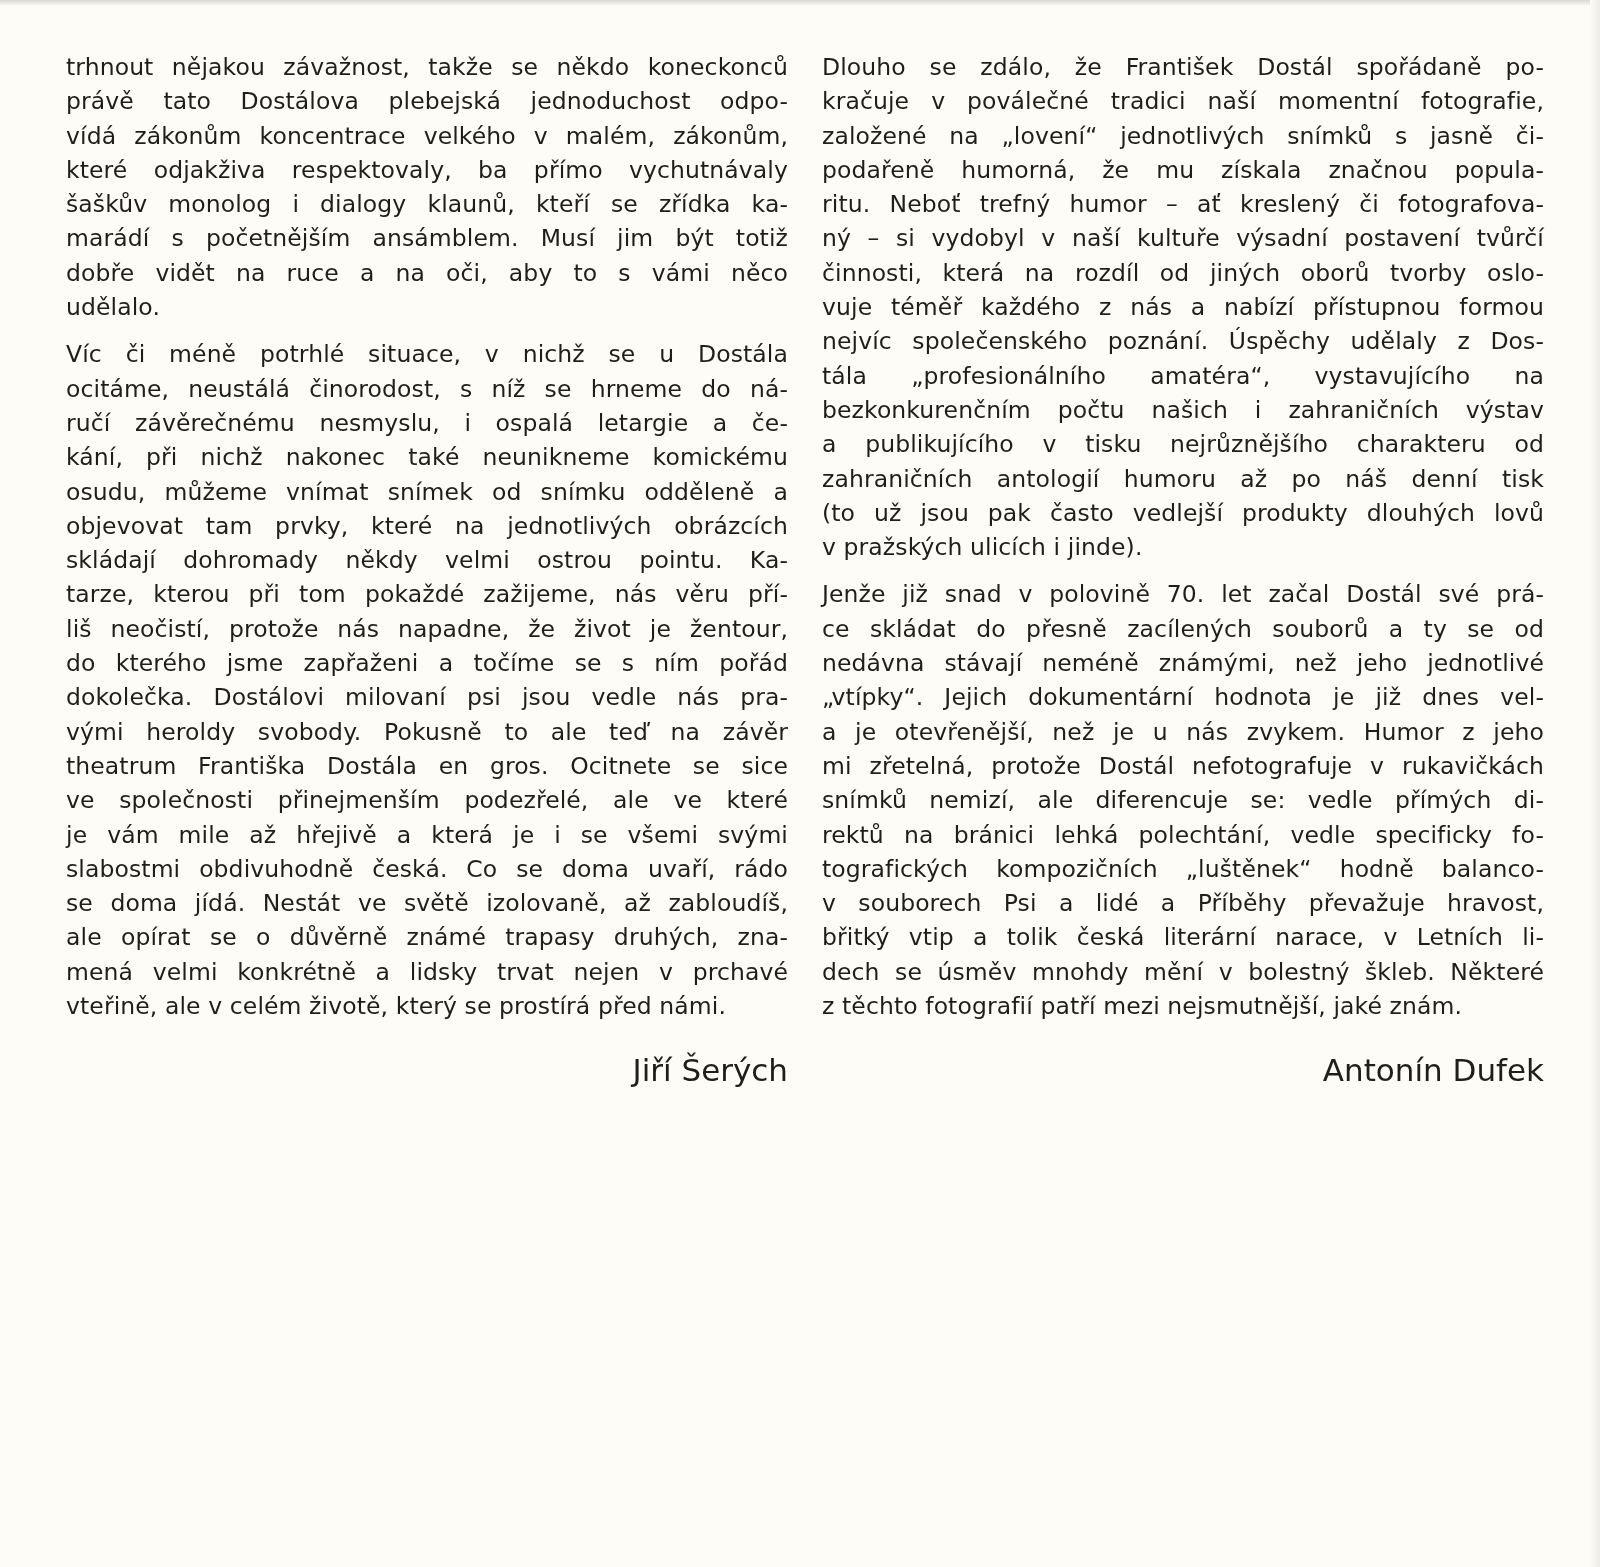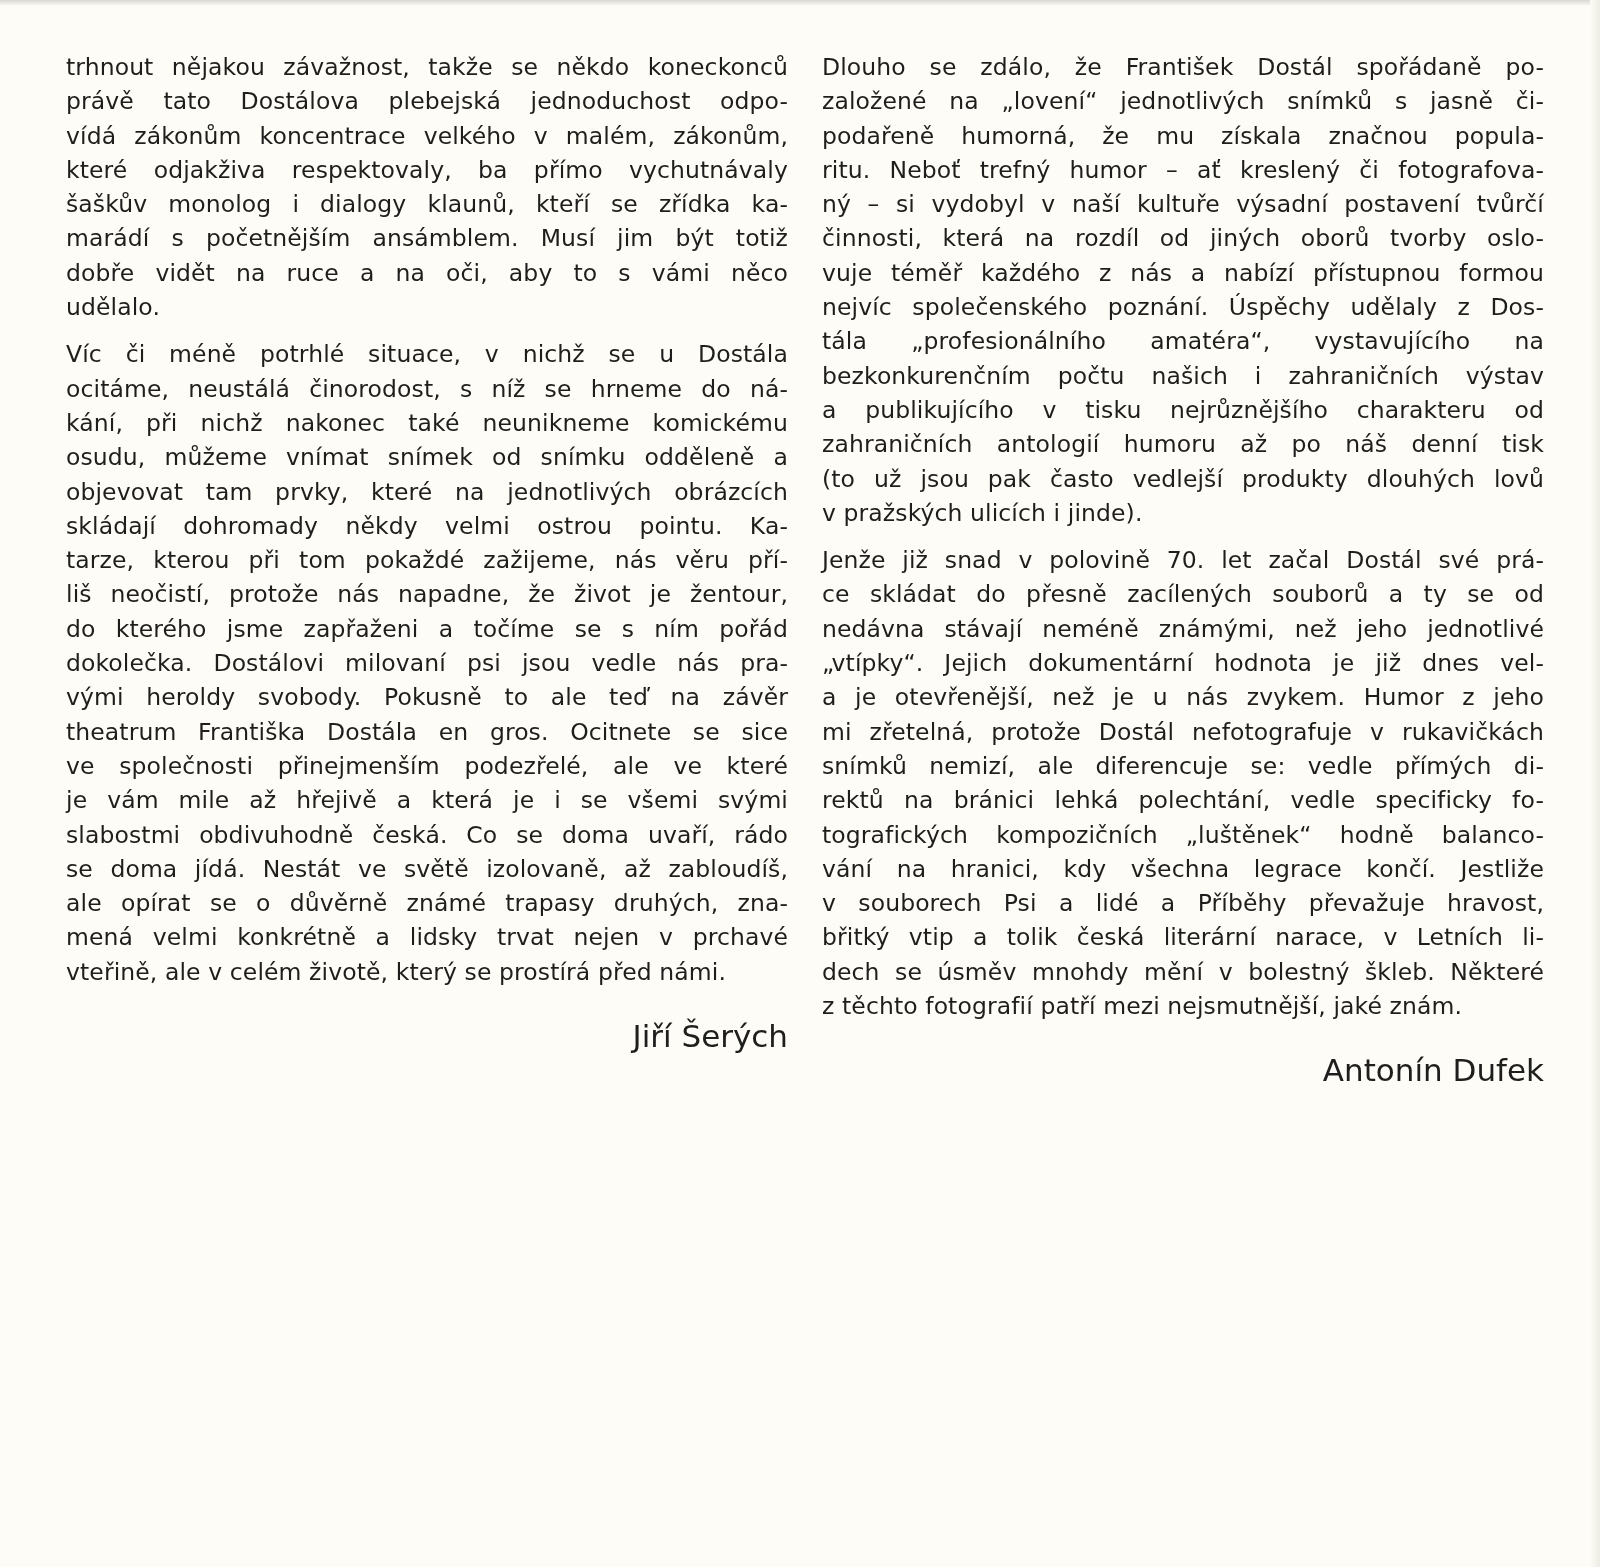--- a/index.html
+++ b/index.html
@@ -78,20 +78,21 @@
         <span class="line">vídá zákonům koncentrace velkého v malém, zákonům,</span>
         <span class="line">které odjakživa respektovaly, ba přímo vychutnávaly</span>
         <span class="line">šaškův monolog i dialogy klaunů, kteří se zřídka ka-</span>
         <span class="line">marádí s početnějším ansámblem. Musí jim být totiž</span>
         <span class="line">dobře vidět na ruce a na oči, aby to s vámi něco</span>
         <span class="line last">udělalo.</span>
       </div>
     <div class="paragraph">
         <span class="line">Víc či méně potrhlé situace, v nichž se u Dostála</span>
         <span class="line">ocitáme, neustálá činorodost, s níž se hrneme do ná-</span>
+        <span class="line">ručí závěrečnému nesmyslu, i ospalá letargie a če-</span>
         <span class="line">kání, při nichž nakonec také neunikneme komickému</span>
         <span class="line">osudu, můžeme vnímat snímek od snímku odděleně a</span>
         <span class="line">objevovat tam prvky, které na jednotlivých obrázcích</span>
         <span class="line">skládají dohromady někdy velmi ostrou pointu. Ka-</span>
         <span class="line">tarze, kterou při tom pokaždé zažijeme, nás věru pří-</span>
         <span class="line">liš neočistí, protože nás napadne, že život je žentour,</span>
         <span class="line">do kterého jsme zapřaženi a točíme se s ním pořád</span>
         <span class="line">dokolečka. Dostálovi milovaní psi jsou vedle nás pra-</span>
         <span class="line">vými heroldy svobody. Pokusně to ale teď na závěr</span>
         <span class="line">theatrum Františka Dostála en gros. Ocitnete se sice</span>
@@ -102,20 +103,21 @@
         <span class="line">ale opírat se o důvěrně známé trapasy druhých, zna-</span>
         <span class="line">mená velmi konkrétně a lidsky trvat nejen v prchavé</span>
         <span class="line last">vteřině, ale v celém životě, který se prostírá před námi.</span>
       </div>
     <span class="signature">Jiří Šerých</span>
   </div>
 
   <div class="column col-right">
     <div class="paragraph">
         <span class="line">Dlouho se zdálo, že František Dostál spořádaně po-</span>
+        <span class="line">kračuje v poválečné tradici naší momentní fotografie,</span>
         <span class="line">založené na „lovení“ jednotlivých snímků s jasně či-</span>
         <span class="line">podařeně humorná, že mu získala značnou popula-</span>
         <span class="line">ritu. Neboť trefný humor – ať kreslený či fotografova-</span>
         <span class="line">ný – si vydobyl v naší kultuře výsadní postavení tvůrčí</span>
         <span class="line">činnosti, která na rozdíl od jiných oborů tvorby oslo-</span>
         <span class="line">vuje téměř každého z nás a nabízí přístupnou formou</span>
         <span class="line">nejvíc společenského poznání. Úspěchy udělaly z Dos-</span>
         <span class="line">tála „profesionálního amatéra“, vystavujícího na</span>
         <span class="line">bezkonkurenčním počtu našich i zahraničních výstav</span>
         <span class="line">a publikujícího v tisku nejrůznějšího charakteru od</span>
@@ -126,21 +128,20 @@
     <div class="paragraph">
         <span class="line">Jenže již snad v polovině 70. let začal Dostál své prá-</span>
         <span class="line">ce skládat do přesně zacílených souborů a ty se od</span>
         <span class="line">nedávna stávají neméně známými, než jeho jednotlivé</span>
         <span class="line">„vtípky“. Jejich dokumentární hodnota je již dnes vel-</span>
         <span class="line">a je otevřenější, než je u nás zvykem. Humor z jeho</span>
         <span class="line">mi zřetelná, protože Dostál nefotografuje v rukavičkách</span>
         <span class="line">snímků nemizí, ale diferencuje se: vedle přímých di-</span>
         <span class="line">rektů na bránici lehká polechtání, vedle specificky fo-</span>
         <span class="line">tografických kompozičních „luštěnek“ hodně balanco-</span>
-        <span class="line">vání na hranici, kdy všechna legrace končí. Jestliže</span>
         <span class="line">v souborech Psi a lidé a Příběhy převažuje hravost,</span>
         <span class="line">břitký vtip a tolik česká literární narace, v Letních li-</span>
         <span class="line">dech se úsměv mnohdy mění v bolestný škleb. Některé</span>
         <span class="line last">z těchto fotografií patří mezi nejsmutnější, jaké znám.</span>
       </div>
     <span class="signature">Antonín Dufek</span>
   </div>
 
 </div>
 

